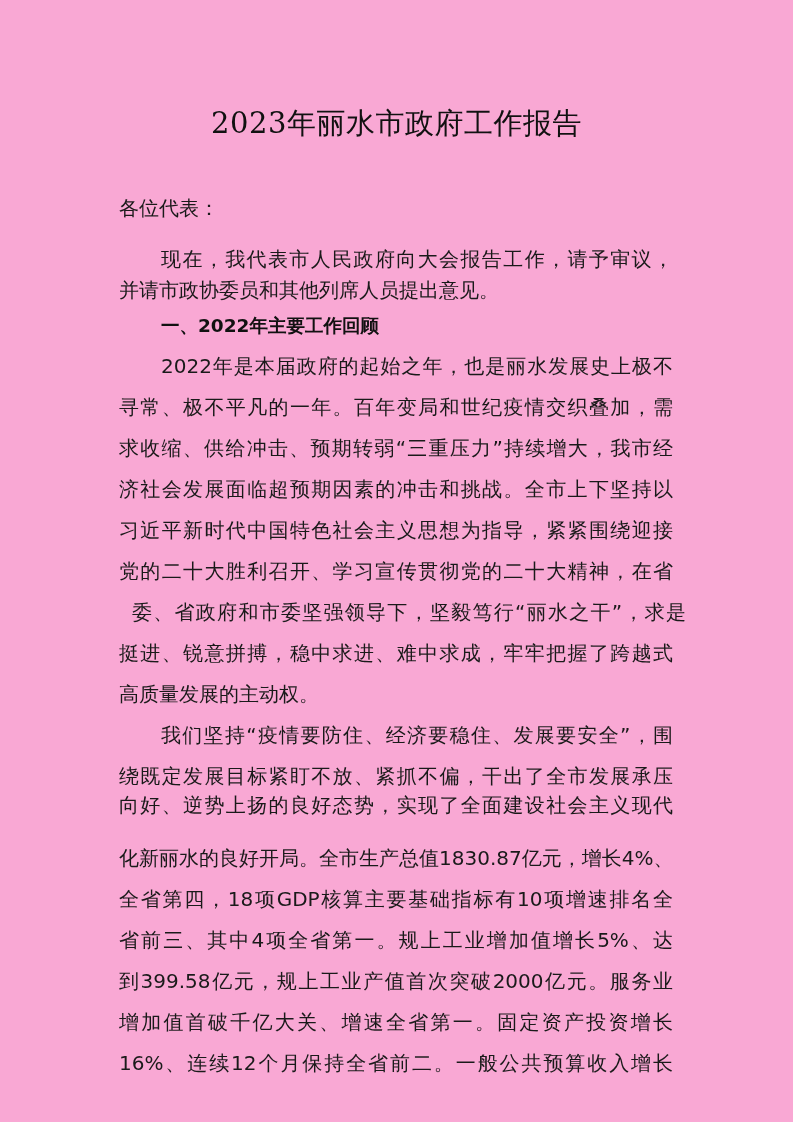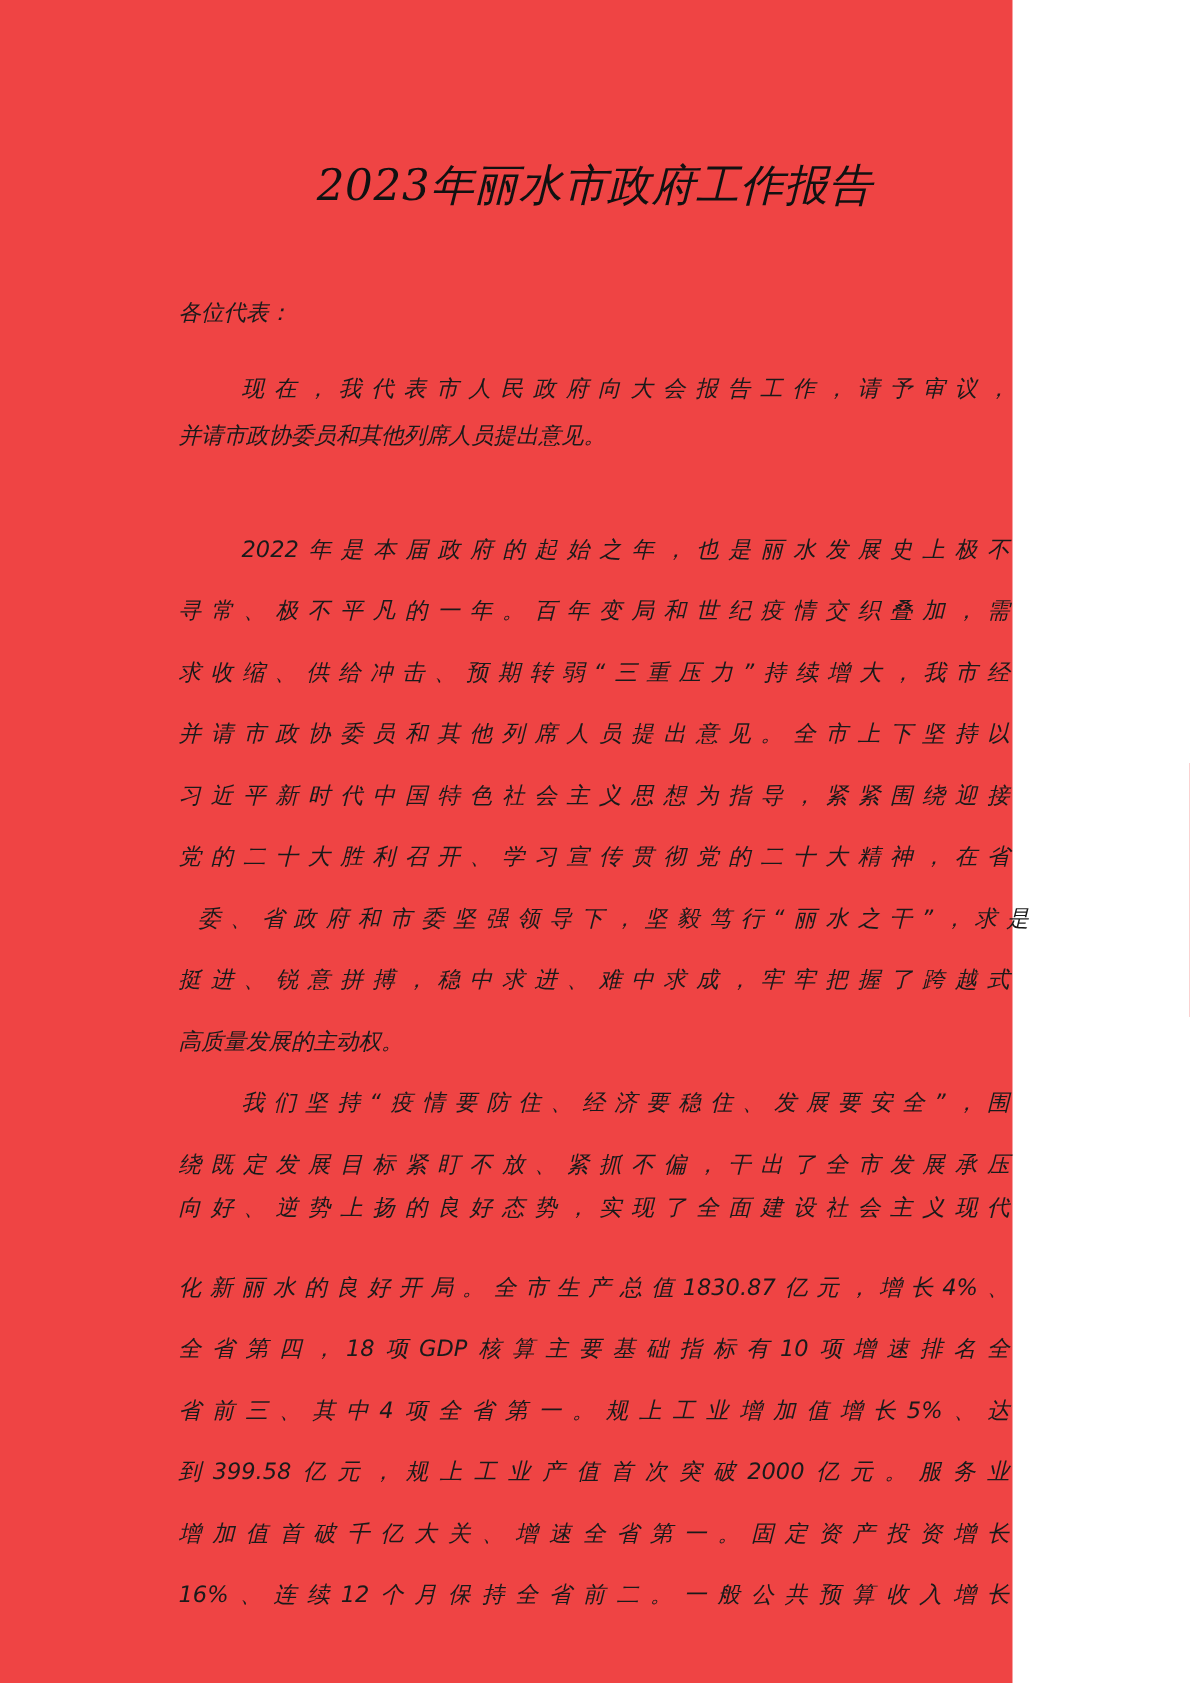--- a/index.html
+++ b/index.html
@@ -1,27 +1,27 @@
 <!DOCTYPE html>
 <html><head>
 <meta charset="utf-8">
 <style>
   html, body { margin: 0; padding: 0; background: #ffffff; }
   body { width: 793px; height: 1122px; position: relative; overflow: hidden; }
-  .page { position: absolute; left: 0; top: 0; width: 675px; height: 1122px; background: #ef4444; font-style: italic; }
+  .page { position: absolute; left: 0; top: 0; width: 793px; height: 1122px; background: #f9a8d4; }
   .title {
     position: absolute; left: 0; width: 793px; top: 104px;
     text-align: center;
     font-family: "DejaVu Serif", "Liberation Serif", serif;
     font-size: 29px; color: #111; letter-spacing: 0.5px;
   }
   .line {
     position: absolute; left: 119px; width: 554px;
     font-family: "DejaVu Sans", "Liberation Sans", sans-serif;
-    font-size: 15px; color: #1a1a1a;
+    font-size: 20px; color: #1a1a1a;
     white-space: nowrap;
     text-align: justify; text-align-last: justify;
     line-height: 24px;
   }
   .line.last { text-align-last: left; }
   .line.indent { left: 161px; width: 512px; }
   .heading {
     position: absolute; left: 161px;
     font-family: "DejaVu Sans", "Liberation Sans", sans-serif;
     font-weight: bold; font-size: 18.5px; color: #111; line-height: 24px;
@@ -31,25 +31,26 @@
 <body>
 
 <div class="page">
   <div class="title">2023年丽水市政府工作报告</div>
 
   <div class="line last" style="top:196px;">各位代表：</div>
 
   <div class="line indent" style="top:247px;">现在，我代表市人民政府向大会报告工作，请予审议，</div>
   <div class="line last" style="top:278px;">并请市政协委员和其他列席人员提出意见。</div>
 
+  <div class="heading" style="top:314px;">一、2022年主要工作回顾</div>
 
   <div class="line indent" style="top:354px;">2022年是本届政府的起始之年，也是丽水发展史上极不</div>
   <div class="line" style="top:395px;">寻常、极不平凡的一年。百年变局和世纪疫情交织叠加，需</div>
   <div class="line" style="top:436px;">求收缩、供给冲击、预期转弱“三重压力”持续增大，我市经</div>
-  <div class="line" style="top:477px;">并请市政协委员和其他列席人员提出意见。全市上下坚持以</div>
+  <div class="line" style="top:477px;">济社会发展面临超预期因素的冲击和挑战。全市上下坚持以</div>
   <div class="line" style="top:518px;">习近平新时代中国特色社会主义思想为指导，紧紧围绕迎接</div>
   <div class="line" style="top:559px;">党的二十大胜利召开、学习宣传贯彻党的二十大精神，在省</div>
   <div class="line" style="top:600px;margin-left:13px;">委、省政府和市委坚强领导下，坚毅笃行“丽水之干”，求是</div>
   <div class="line last" style="top:682px;">高质量发展的主动权。</div>
   <div class="line" style="top:641px;">挺进、锐意拼搏，稳中求进、难中求成，牢牢把握了跨越式</div>
 
   <div class="line indent" style="top:723px;">我们坚持“疫情要防住、经济要稳住、发展要安全”，围</div>
   <div class="line" style="top:764px;">绕既定发展目标紧盯不放、紧抓不偏，干出了全市发展承压</div>
   <div class="line" style="top:793px;">向好、逆势上扬的良好态势，实现了全面建设社会主义现代</div>
   <div class="line" style="top:846px;">化新丽水的良好开局。全市生产总值1830.87亿元，增长4%、</div>

